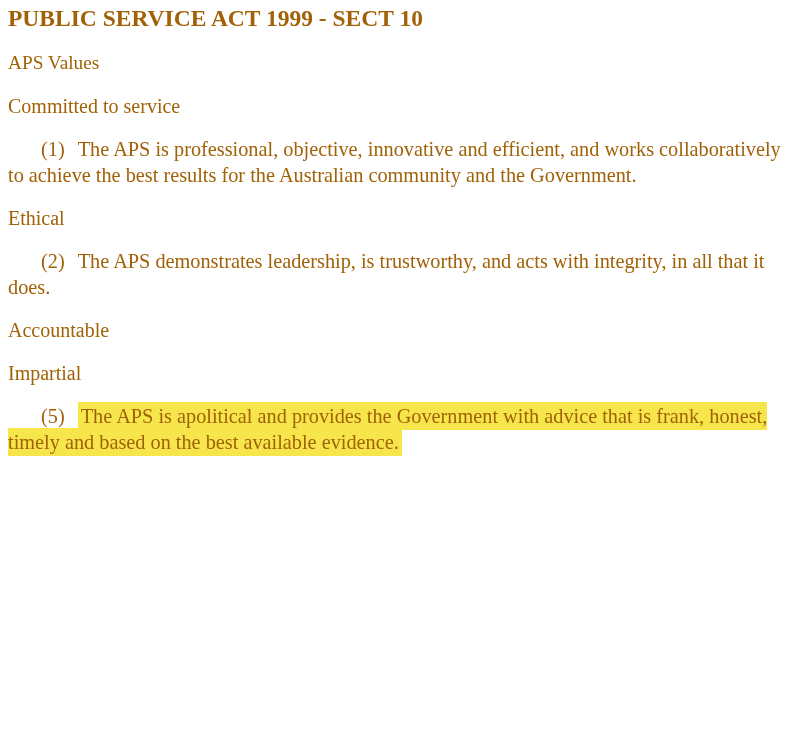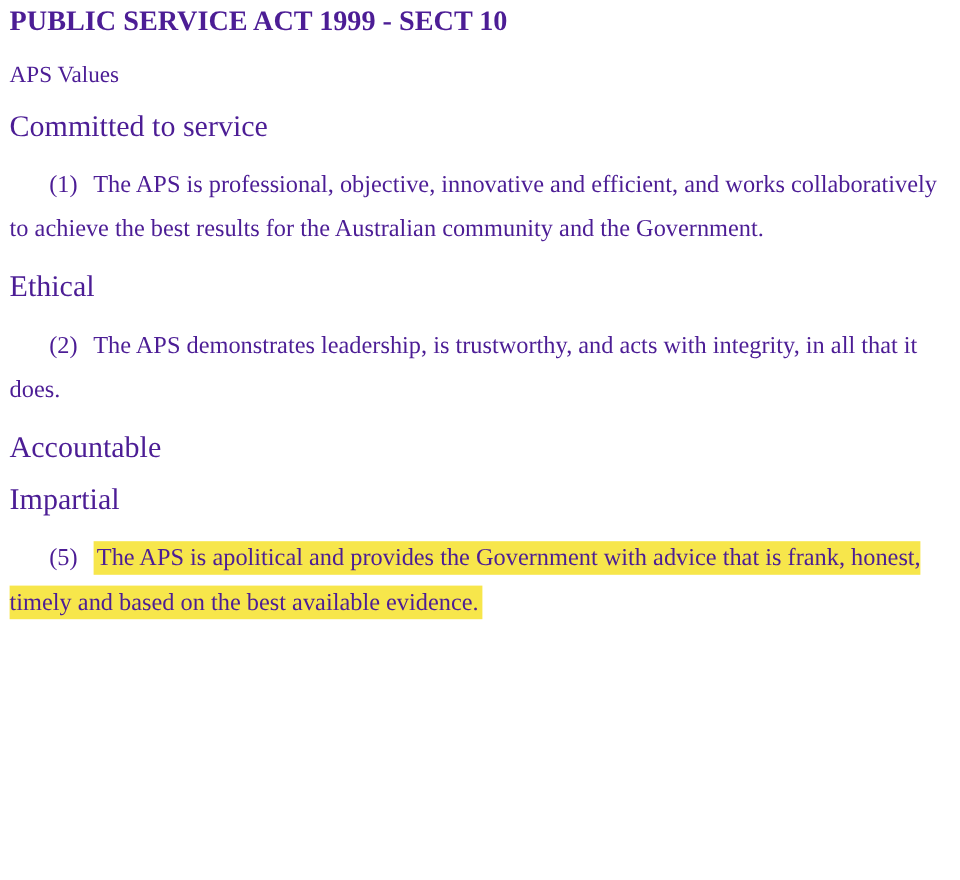--- a/index.html
+++ b/index.html
@@ -9,44 +9,44 @@
     width: 800px;
     height: 733px;
     overflow: hidden;
   }
   .page {
     box-sizing: border-box;
     width: 800px;
     height: 733px;
     padding: 4px 8px 0 8px;
     font-family: "Liberation Serif", "DejaVu Serif", serif;
-    color: #4c1d95;
+    color: #a16207;
     background: #ffffff;
   }
   h1.doc-title {
     font-size: 23.5px;
     line-height: 28px;
     font-weight: bold;
     margin: 0 0 18px 0;
     letter-spacing: 0;
   }
   p.subtitle {
     font-size: 19.3px;
     line-height: 26px;
     font-weight: normal;
     margin: 17px 0;
   }
   p.value-heading {
-    font-size: 25px;
+    font-size: 20px;
     line-height: 26px;
     margin: 17px 0;
   }
   p.clause {
     font-size: 20.3px;
-    line-height: 37px;
+    line-height: 26px;
     margin: 17px 0;
     text-indent: 33px;
   }
   p.clause .num {
     margin-right: 13px;
   }
   .ptext.hl {
     background-color: var(--hl, #F7E64B);
     padding: 3px 3px;
     font-family: Liberation Serif, serif;

